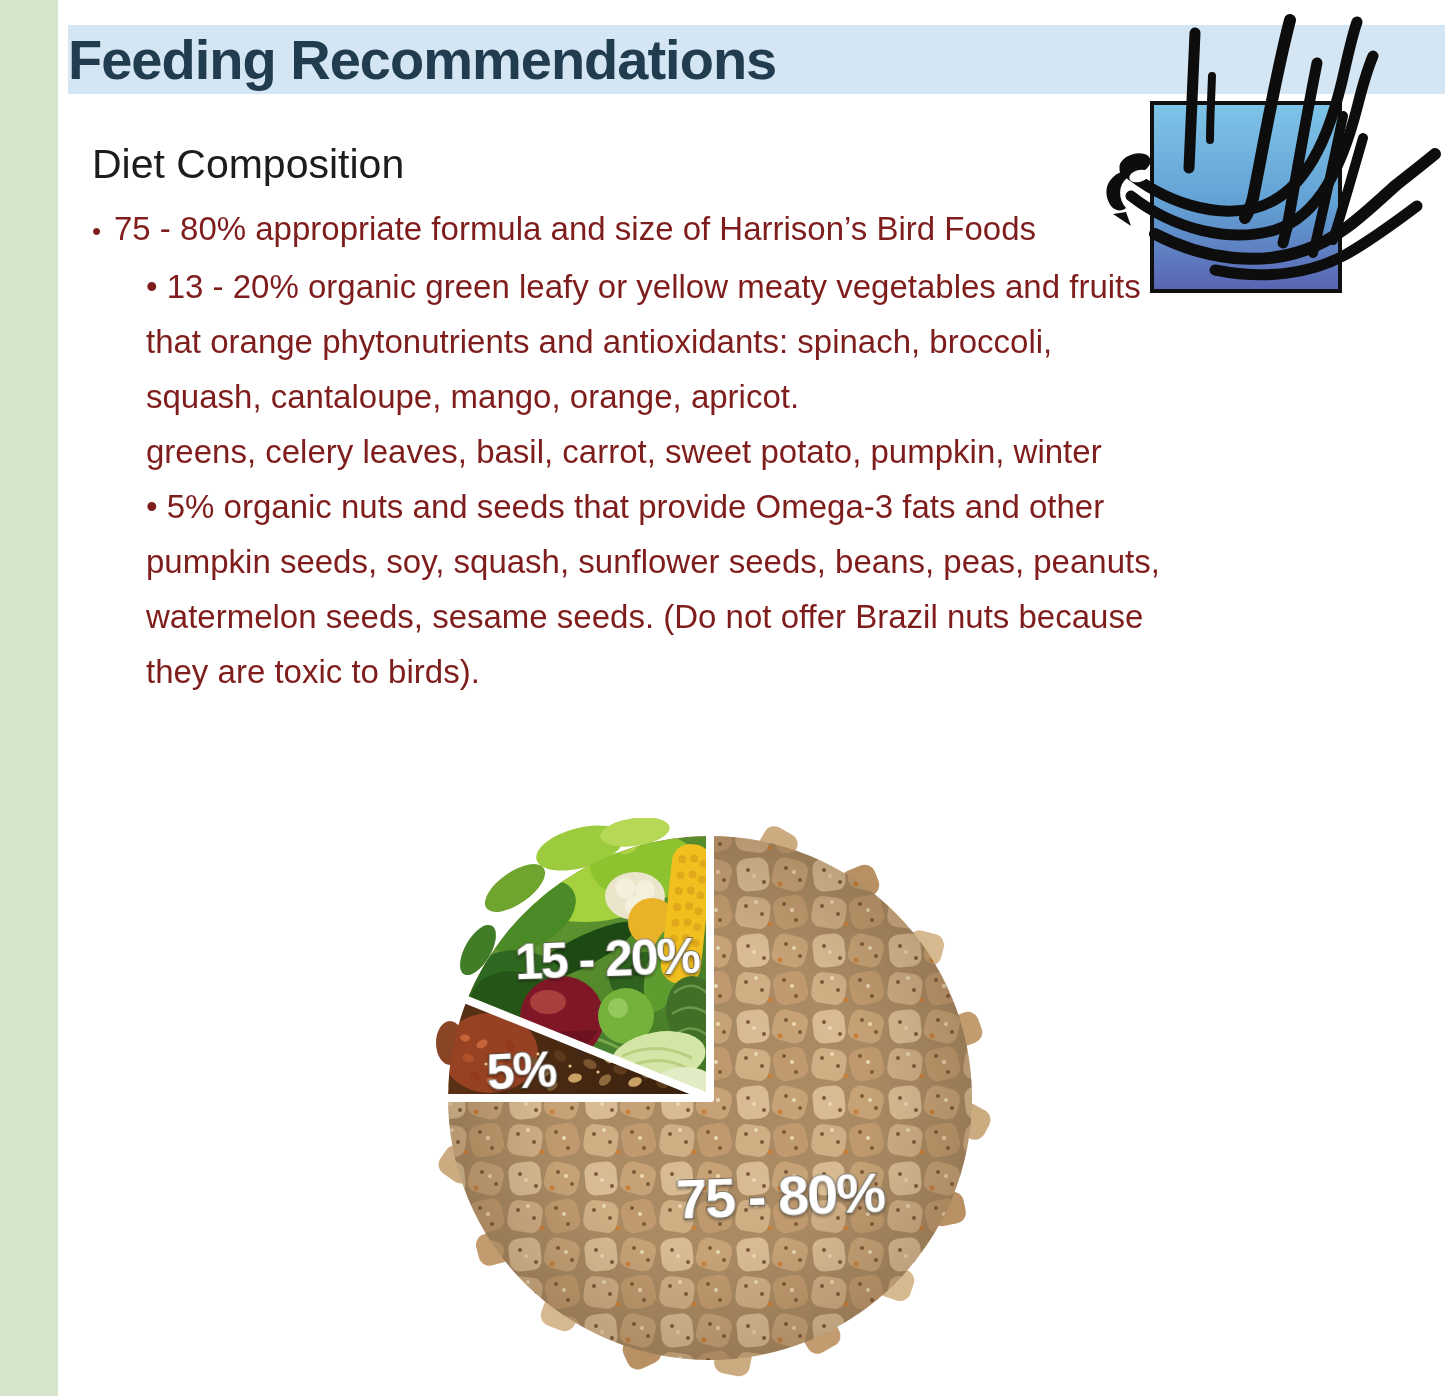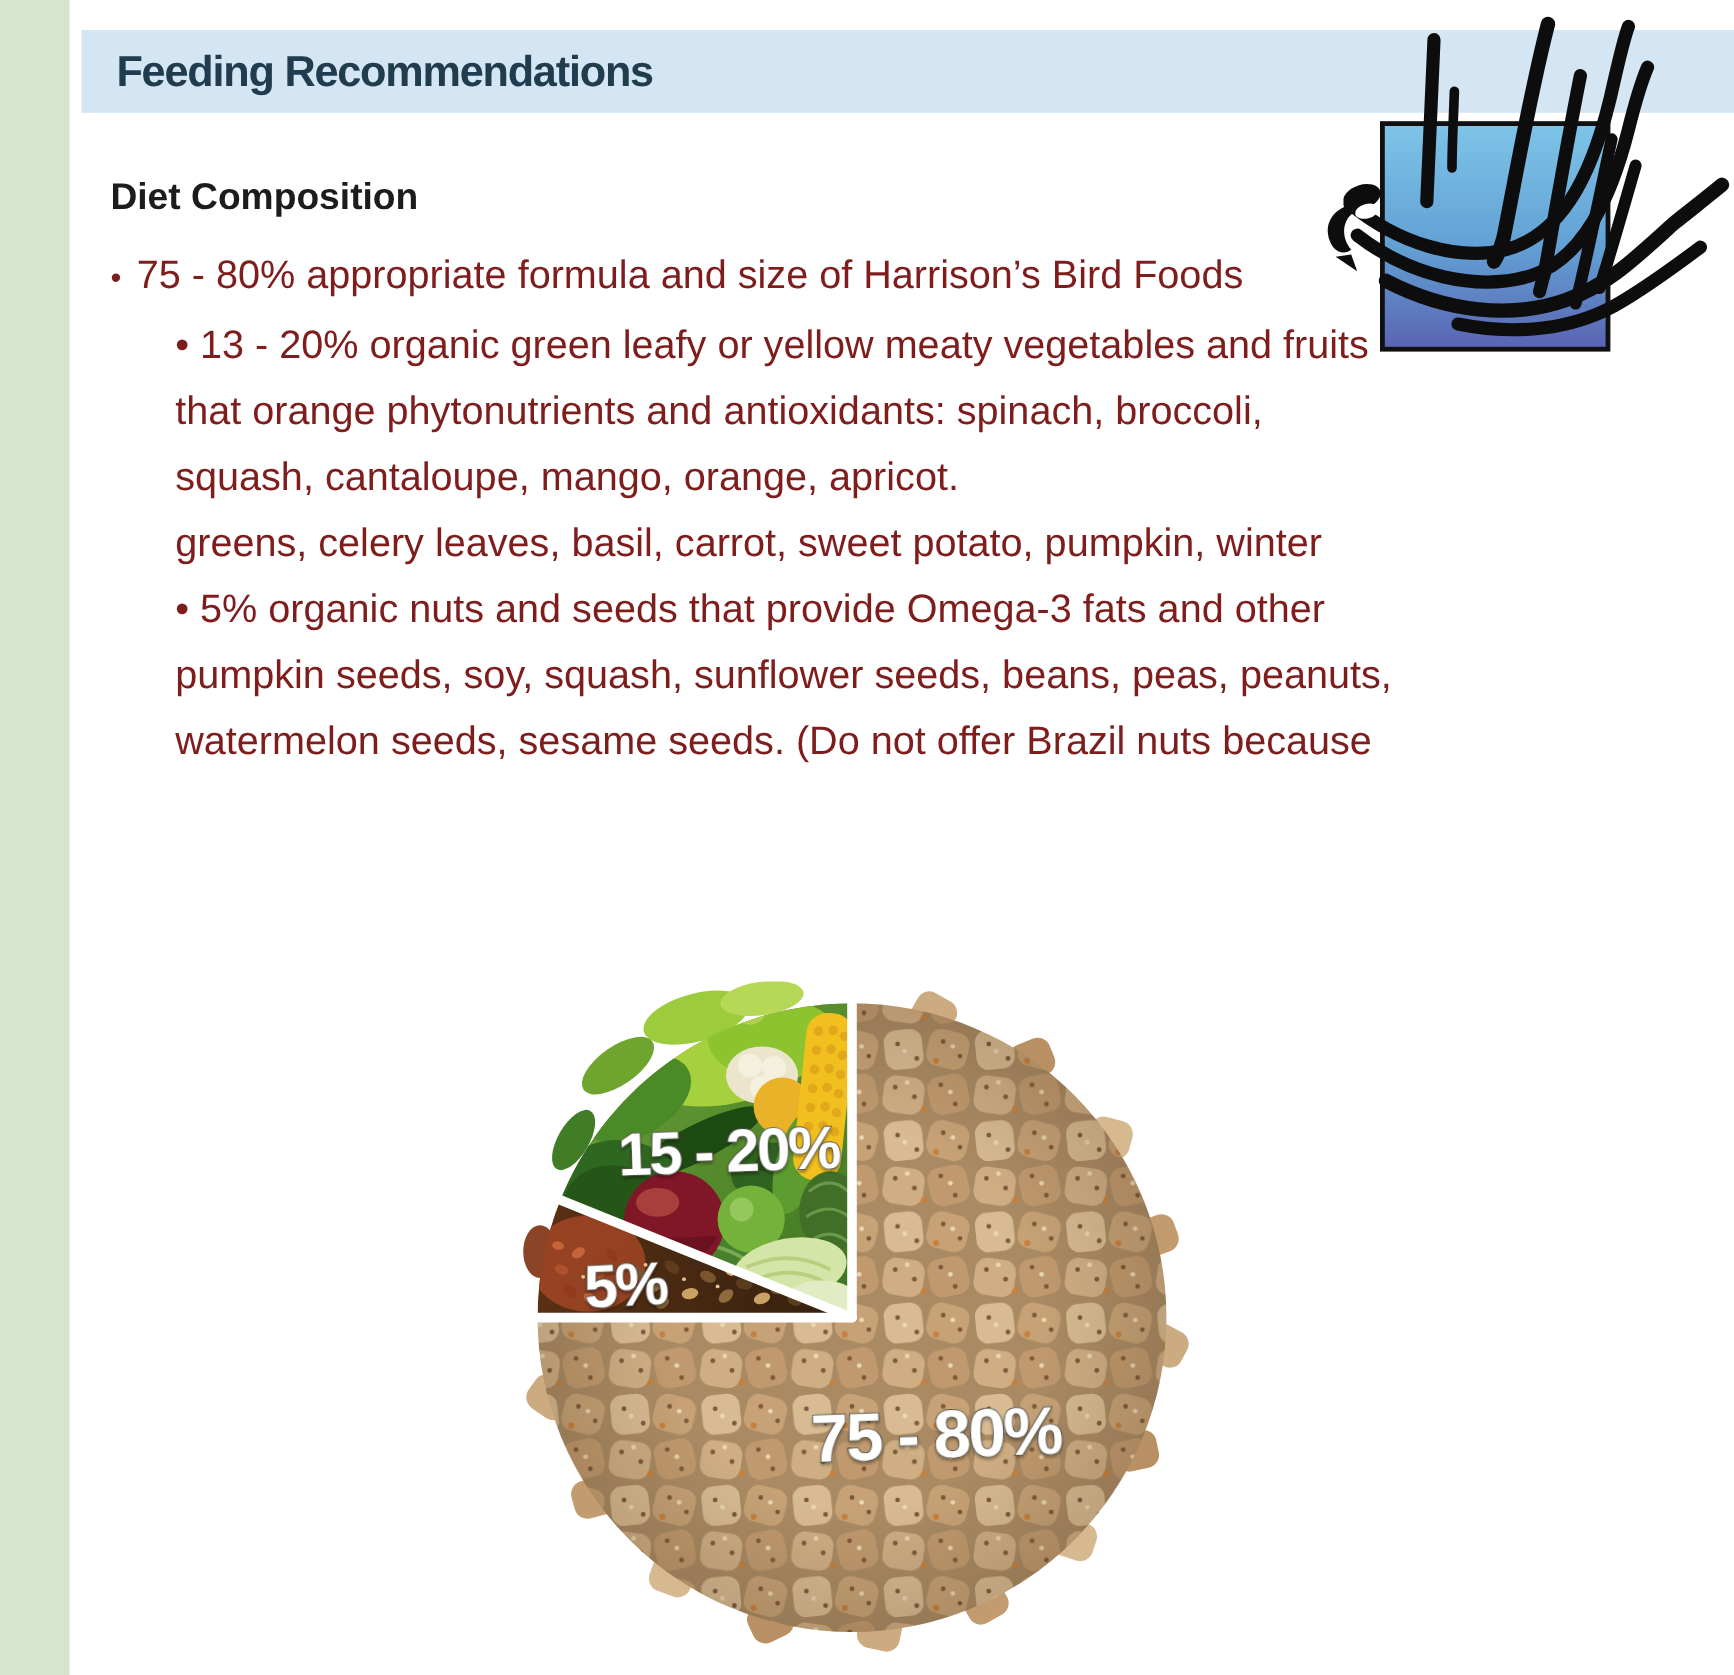--- a/index.html
+++ b/index.html
@@ -9,28 +9,28 @@
   }
   .stripe {
     position:absolute; left:0; top:0; width:58px; height:100%;
     background:#d5e6cd;
   }
   .banner {
     position:absolute; left:68px; top:25px; right:0; height:69px;
     background:#d4e6f4;
   }
   .banner h1 {
-    margin:0; padding-left:29px; line-height:69px;
-    font-size:36px; font-weight:bold; letter-spacing:-1px;
+    margin:0; line-height:69px;
+    font-size:56px; font-weight:bold; letter-spacing:-1px;
     color:#203c4e; white-space:nowrap;
   }
   .logo { position:absolute; left:1095px; top:8px; width:350px; height:300px; }
   .section-heading {
     position:absolute; left:92px; top:142px; margin:0;
-    font-size:31px; line-height:44px; font-weight:bold; color:#1c1c1c;
+    font-size:41px; line-height:44px; font-weight:normal; color:#1c1c1c;
     white-space:nowrap;
     text-align:center;
   }
   .content {
     position:absolute; left:92px; top:201px;
     font-size:33px; line-height:55px; color:#7f1d1d; white-space:nowrap;
   }
   .content .dot { display:inline-block; width:22px; font-size:26px; }
   .content .sub { margin-left:54px; }
   .pie { position:absolute; left:430px; top:818px; width:565px; height:560px; }
@@ -87,20 +87,21 @@
   <div class="content">
     <div class="line"><span class="dot">•</span><span>75 - 80% appropriate formula and size of Harrison’s Bird Foods</span></div>
     <div class="sub">
       <div class="line">• 13 - 20% organic green leafy or yellow meaty vegetables and fruits</div>
       <div class="line">that orange phytonutrients and antioxidants: spinach, broccoli,</div>
       <div class="line">squash, cantaloupe, mango, orange, apricot.</div>
       <div class="line">greens, celery leaves, basil, carrot, sweet potato, pumpkin, winter</div>
       <div class="line">• 5% organic nuts and seeds that provide Omega-3 fats and other</div>
       <div class="line">pumpkin seeds, soy, squash, sunflower seeds, beans, peas, peanuts,</div>
       <div class="line">watermelon seeds, sesame seeds. (Do not offer Brazil nuts because</div>
+      <div class="line">they are toxic to birds).</div>
     </div>
   </div>
 
   <figure class="pie" style="margin:0">
     <svg width="565" height="560" viewBox="0 0 565 560">
       <defs>
         <pattern id="pel" width="76" height="76" patternUnits="userSpaceOnUse">
           <rect width="76" height="76" fill="#a98a63"></rect>
           <rect x="2" y="3" width="34" height="31" rx="10" fill="#cfae84" transform="rotate(8 19 18)"></rect>
           <rect x="40" y="2" width="33" height="32" rx="10" fill="#c09a6e" transform="rotate(-12 56 18)"></rect>

